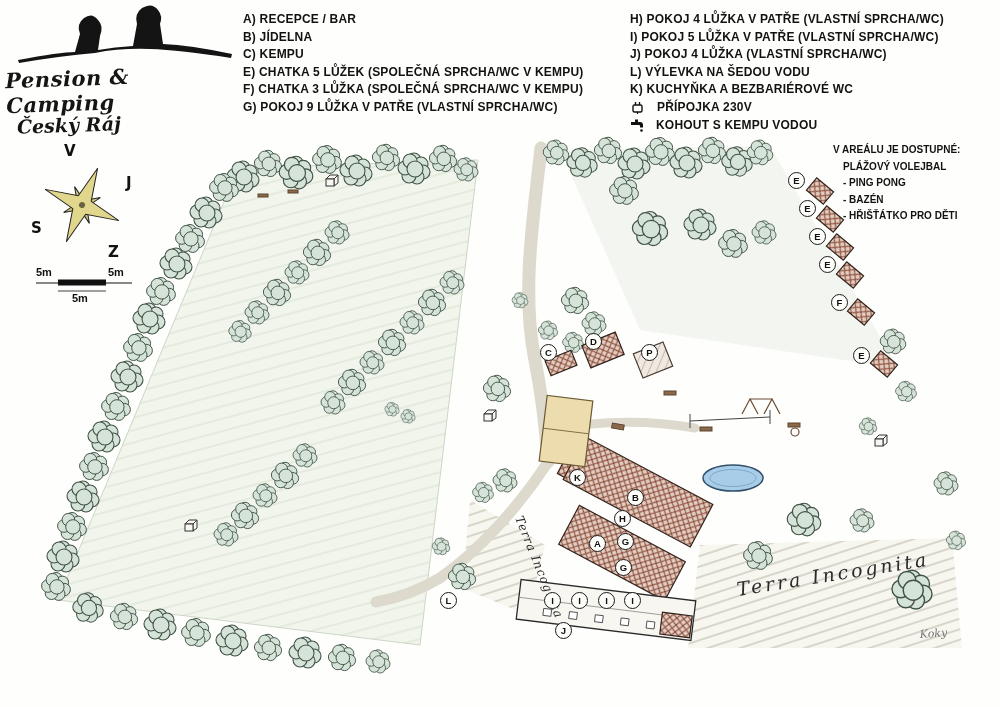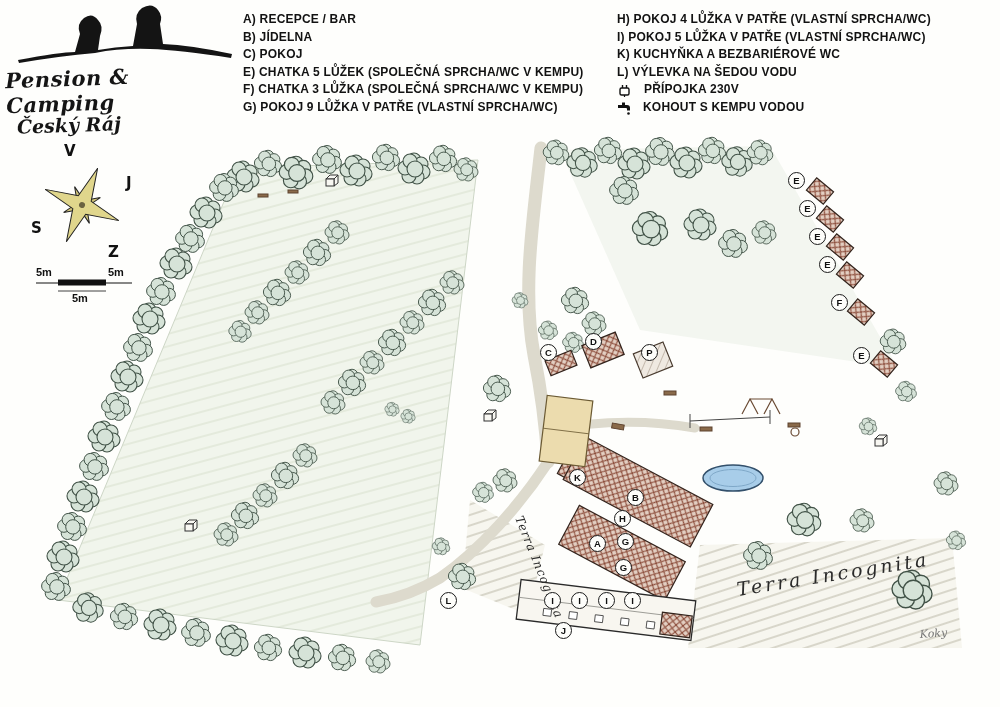--- a/index.html
+++ b/index.html
@@ -5,21 +5,21 @@
   html,body{margin:0;padding:0;}
   body{width:1000px;height:707px;background:#fff;font-family:"Liberation Sans",sans-serif;}
   #canvas{position:relative;width:1000px;height:707px;overflow:hidden;background:#fefefc;}
   #map-svg{position:absolute;left:0;top:0;}
   .tree circle{fill:#d6e3d8;stroke:#415247;stroke-width:1.1;}
   .bld{fill:url(#roof);stroke:#33241d;stroke-width:1.2;}
   .pbld{fill:url(#phatch);stroke:#4a3c30;stroke-width:1.2;}
   .shed path, .shed rect{fill:#f8f7f2;stroke:#333;stroke-width:1;}
   .legend{position:absolute;font-weight:bold;font-size:12px;line-height:17.6px;color:#121212;letter-spacing:.2px;white-space:nowrap;z-index:5;}
   #legend-col1{left:243px;top:11px;}
-  #legend-col2{left:617px;top:11px;}
+  #legend-col2{left:630px;top:11px;}
   .icon-row{display:flex;align-items:center;gap:12px;height:17.6px;}
   #amenities{position:absolute;left:833px;top:142px;font-weight:bold;font-size:10px;line-height:16.5px;color:#121212;white-space:nowrap;z-index:5;}
   #amenities .item{padding-left:10px;}
   #logo{position:absolute;left:6px;top:64px;width:240px;transform:rotate(-2deg);z-index:5;
         font-family:"DejaVu Serif",serif;font-style:italic;font-weight:bold;color:#151515;}
   #logo .l1{font-size:21px;letter-spacing:.5px;}
   #logo .l2{font-size:19px;margin-left:10px;margin-top:-2px;}
   .marker{position:absolute;width:17px;height:17px;margin-left:-9px;margin-top:-9px;border:1.7px solid #1a1a1a;
           border-radius:50%;background:#fdfdfa;display:flex;align-items:center;justify-content:center;
           font-size:9.5px;font-weight:bold;color:#111;z-index:6;box-sizing:border-box;}
@@ -278,48 +278,56 @@
   </svg>
 
   <div id="logo">
     <div class="l1">Pension &amp; Camping</div>
     <div class="l2">Český Ráj</div>
   </div>
 
   <div id="legend-col1" class="legend">
     <div>A) RECEPCE / BAR</div>
     <div>B) JÍDELNA</div>
-    <div>C) POKOJ</div>
+    <div>C) KEMPU</div>
     <div>E) CHATKA 5 LŮŽEK (SPOLEČNÁ SPRCHA/WC V KEMPU)</div>
     <div>F) CHATKA 3 LŮŽKA (SPOLEČNÁ SPRCHA/WC V KEMPU)</div>
     <div>G) POKOJ 9 LŮŽKA V PATŘE (VLASTNÍ SPRCHA/WC)</div>
   </div>
 
   <div id="legend-col2" class="legend">
     <div>H) POKOJ 4 LŮŽKA V PATŘE (VLASTNÍ SPRCHA/WC)</div>
     <div>I) POKOJ 5 LŮŽKA V PATŘE (VLASTNÍ SPRCHA/WC)</div>
+    <div>J) POKOJ 4 LŮŽKA (VLASTNÍ SPRCHA/WC)</div>
+    <div>L) VÝLEVKA NA ŠEDOU VODU</div>
     <div>K) KUCHYŇKA A BEZBARIÉROVÉ WC</div>
-    <div>L) VÝLEVKA NA ŠEDOU VODU</div>
     <div class="icon-row">
       <svg width="15" height="13" viewBox="0 0 15 13">
         <rect x="3" y="4" width="9" height="7" rx="1.5" fill="none" stroke="#111" stroke-width="1.4"></rect>
         <path d="M5.5,4 V1 M9.5,4 V1" stroke="#111" stroke-width="1.4" fill="none"></path>
         <path d="M7.5,11 V13" stroke="#111" stroke-width="1.2" fill="none"></path>
       </svg>
       <span>PŘÍPOJKA 230V</span>
     </div>
     <div class="icon-row">
       <svg width="14" height="14" viewBox="0 0 14 14">
         <path d="M1,4 h4 v-2.5 h3 v2.5 h2 a3,3 0 0 1 3,3 v2.5 h-3 v-1.5 a1,1 0 0 0 -1,-1 h-8 z" fill="#111"></path>
         <circle cx="11.5" cy="12.5" r="1.3" fill="#111"></circle>
       </svg>
       <span>KOHOUT S KEMPU VODOU</span>
     </div>
   </div>
 
+  <div id="amenities">
+    <div>V AREÁLU JE DOSTUPNÉ:</div>
+    <div class="item">PLÁŽOVÝ VOLEJBAL</div>
+    <div class="item">- PING PONG</div>
+    <div class="item">- BAZÉN</div>
+    <div class="item">- HŘIŠŤÁTKO PRO DĚTI</div>
+  </div>
 
   <div class="marker" style="left:797px;top:181px">E</div>
   <div class="marker" style="left:808px;top:209px">E</div>
   <div class="marker" style="left:818px;top:237px">E</div>
   <div class="marker" style="left:828px;top:265px">E</div>
   <div class="marker" style="left:840px;top:303px">F</div>
   <div class="marker" style="left:862px;top:356px">E</div>
   <div class="marker" style="left:549px;top:353px">C</div>
   <div class="marker" style="left:594px;top:342px">D</div>
   <div class="marker" style="left:650px;top:353px">P</div>

